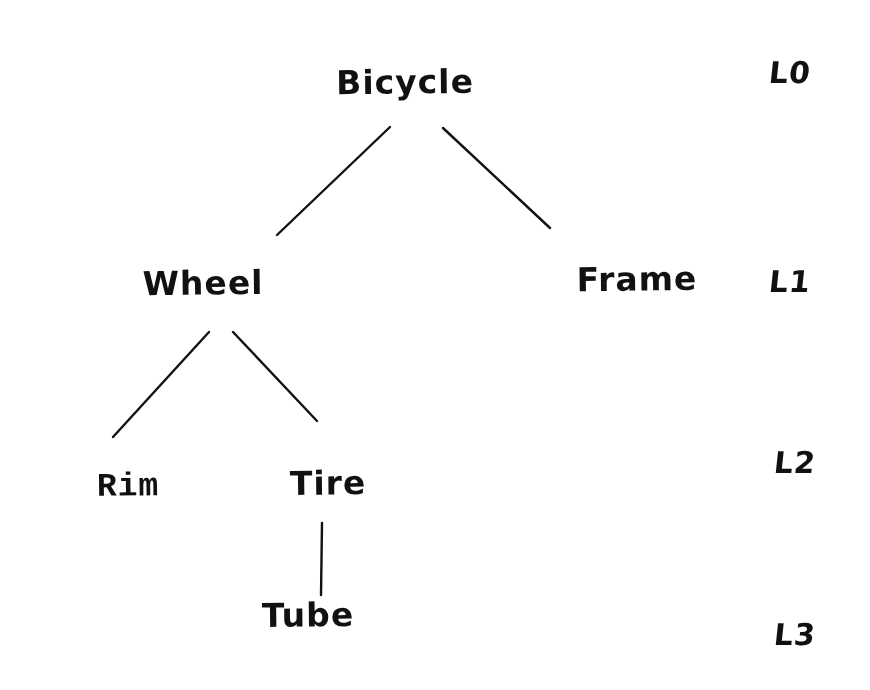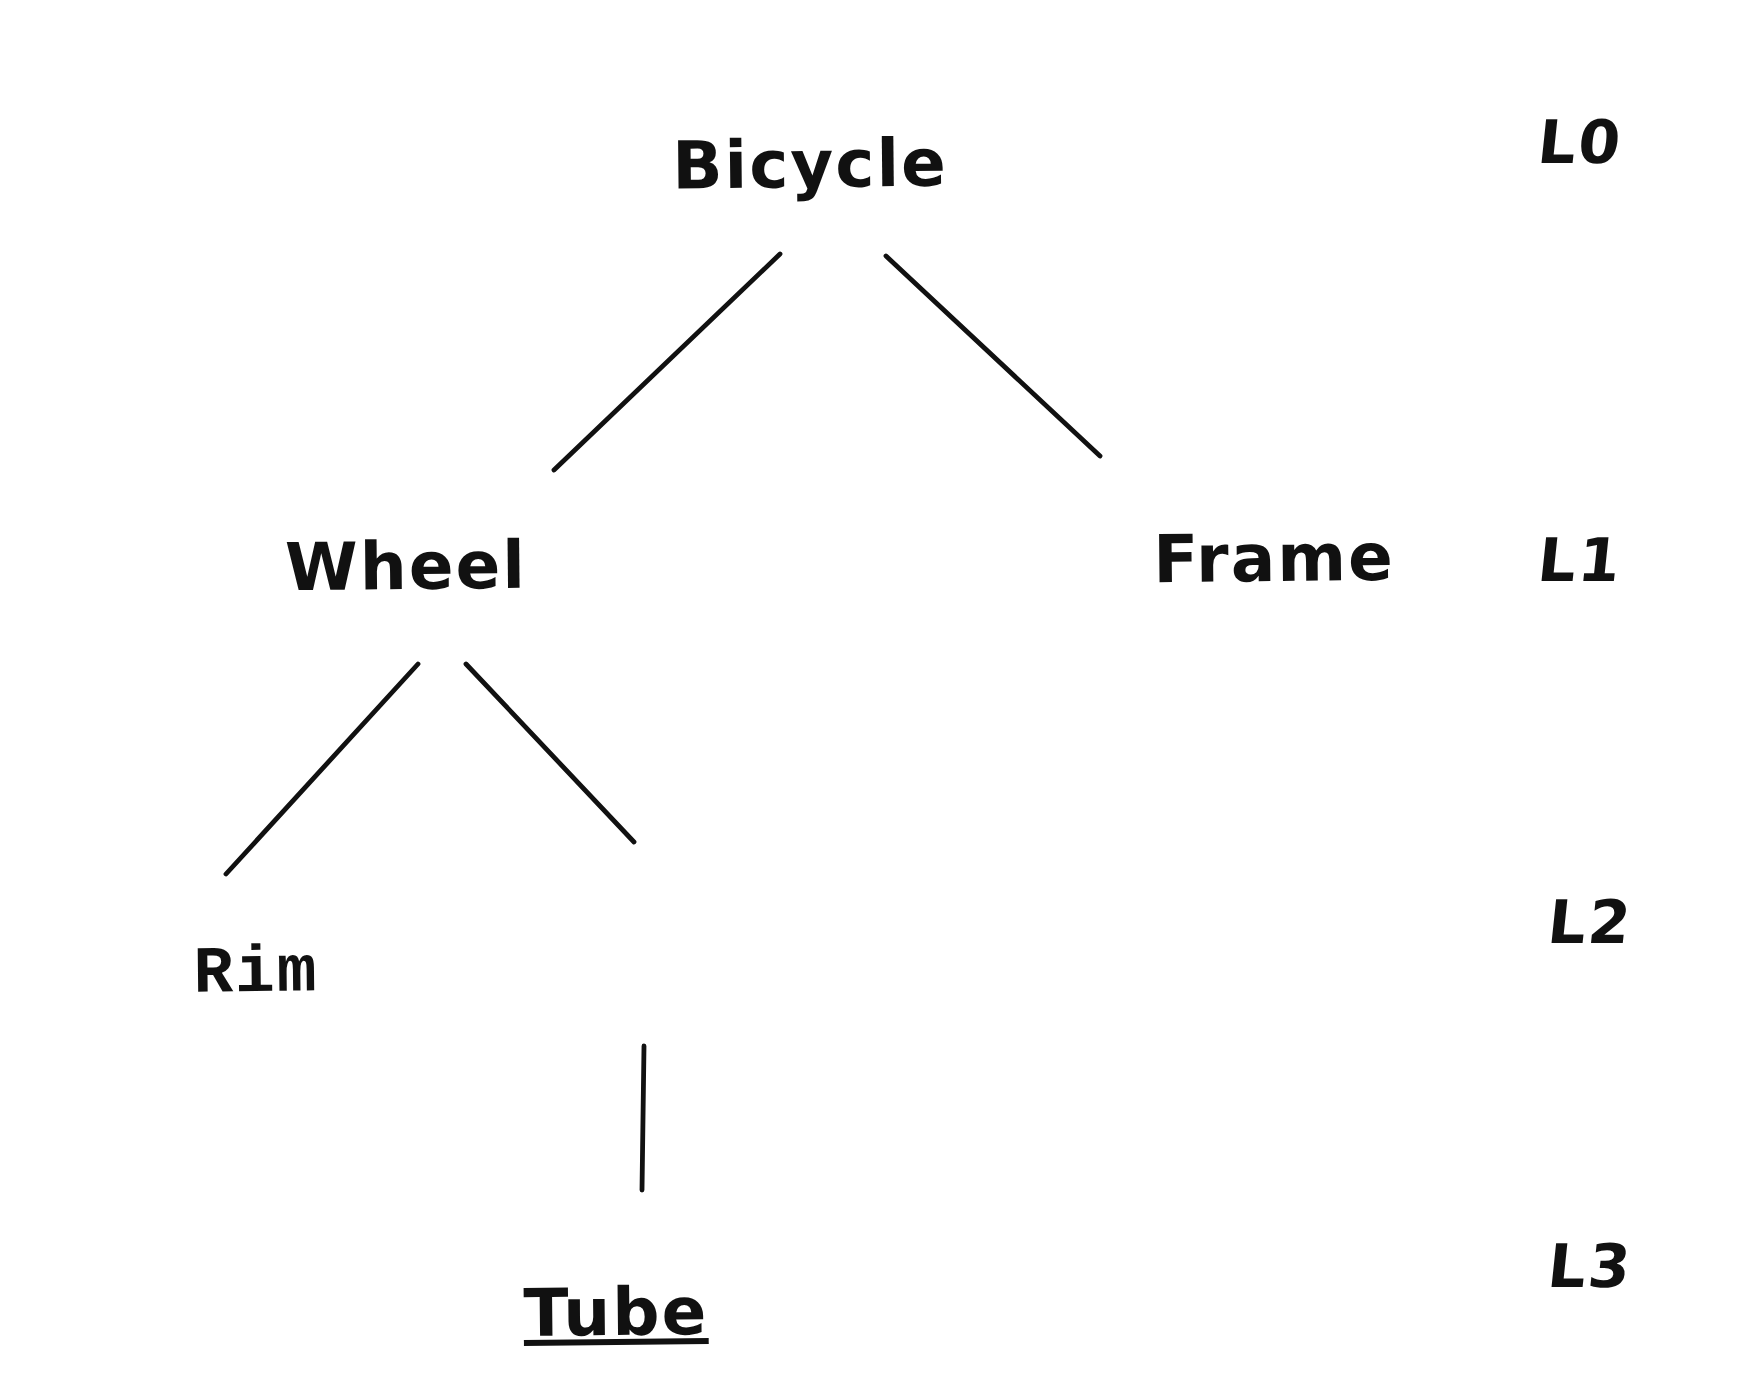--- a/index.html
+++ b/index.html
@@ -52,19 +52,20 @@
       <line x1="443" y1="128" x2="550" y2="228"></line>
       <line x1="209" y1="332" x2="113" y2="437"></line>
       <line x1="233" y1="332" x2="317" y2="421"></line>
       <line x1="322" y1="523" x2="321" y2="595"></line>
     </svg>
 
   <div class="node" style="left: 405px; top: 82px;">Bicycle</div>
   <div class="node" style="left: 203px; top: 283px;">Wheel</div>
   <div class="node" style="left: 637px; top: 279px;">Frame</div>
   <div class="node" style="left: 128px; top: 487px; font-family: Liberation Mono, monospace;">Rim</div>
-  <div class="node" style="left: 308px; top: 656px; text-decoration: underline;">Tube</div>
+  <div class="node" style="left: 328px; top: 483px;">Tire</div>
+  <div class="node" style="left: 308px; top: 615px;">Tube</div>
 
   <div class="lvl" style="left: 790px; top: 72px;">L0</div>
   <div class="lvl" style="left: 790px; top: 281px;">L1</div>
   <div class="lvl" style="left: 795px; top: 462px;">L2</div>
   <div class="lvl" style="left: 795px; top: 634px;">L3</div>
 </div>
 
 </body></html>

